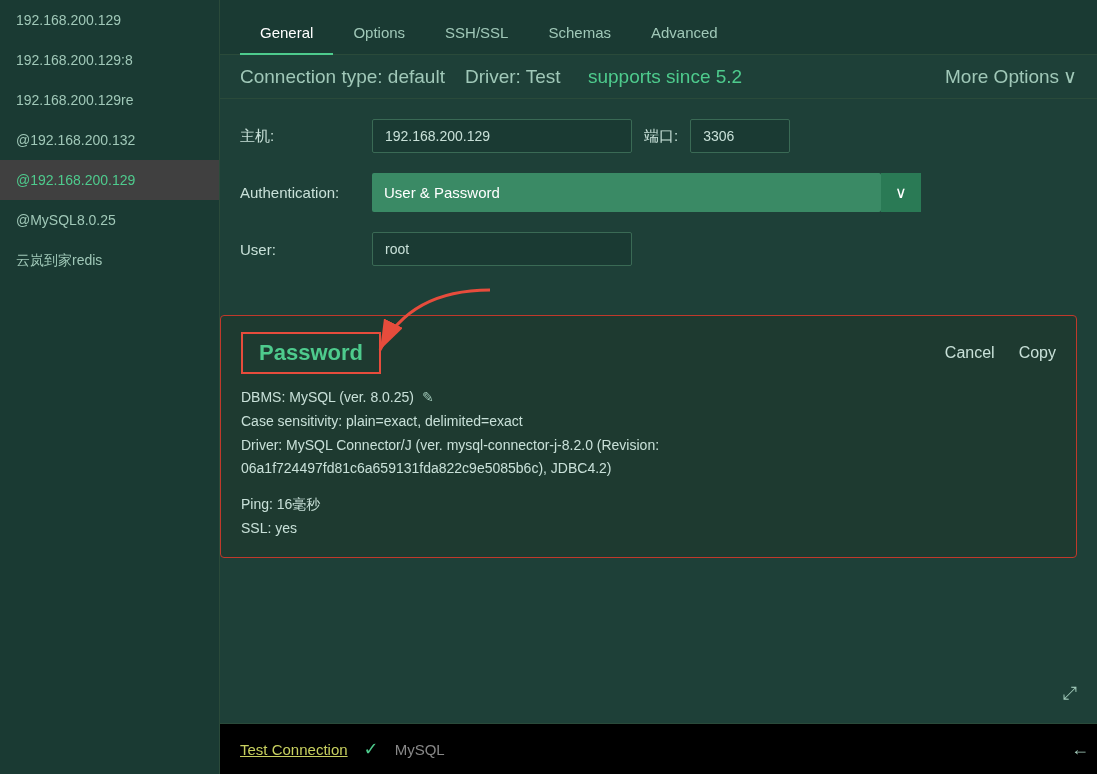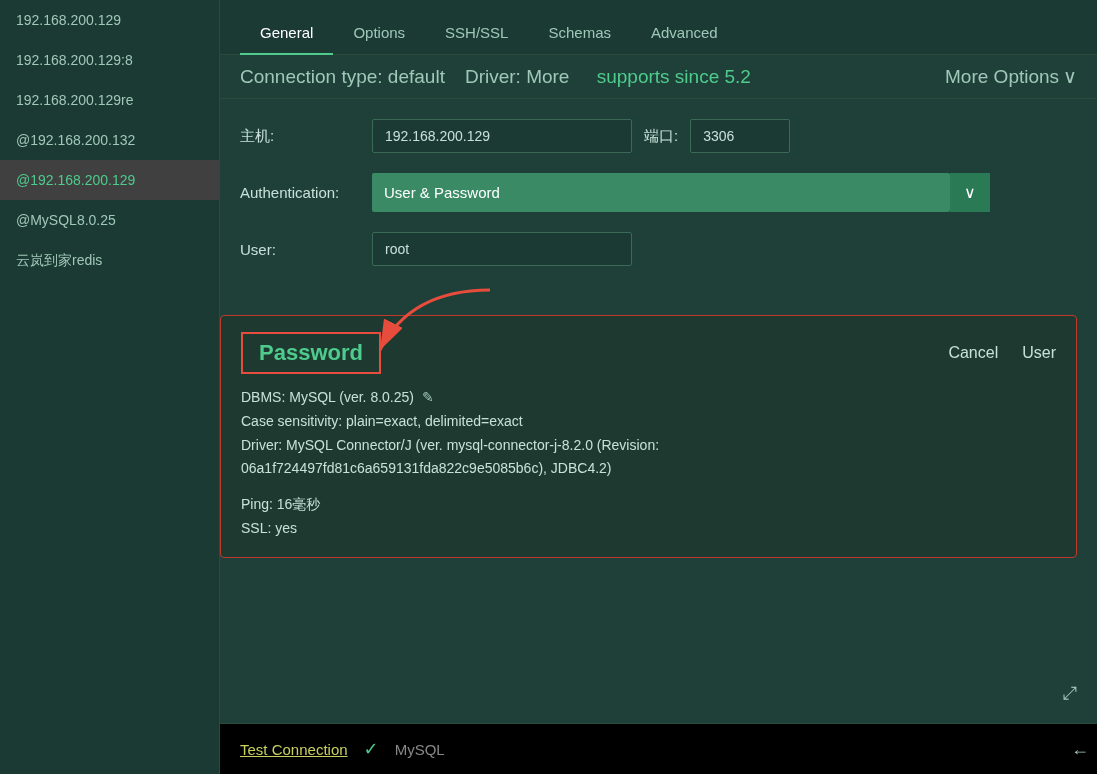--- a/index.html
+++ b/index.html
@@ -142,21 +142,21 @@
       width: 100px;
     }
 
     .auth-select {
       background: #3a8a65;
       border: none;
       color: #ffffff;
       padding: 10px 12px;
       font-size: 15px;
       border-radius: 2px;
-      width: 578px;
+      width: 509px;
       display: flex;
       align-items: center;
       justify-content: space-between;
       cursor: pointer;
     }
 
     .auth-select-chevron {
       background: #2a7a55;
       padding: 10px 14px;
       color: white;
@@ -300,21 +300,21 @@
       <div class="tab active">General</div>
       <div class="tab">Options</div>
       <div class="tab">SSH/SSL</div>
       <div class="tab">Schemas</div>
       <div class="tab">Advanced</div>
     </div>
 
     <div class="conn-info-bar">
       <span>Connection type: default</span>
       <span>
-        <span>Driver: More</span>
+        <span>Driver: Test</span>
         <span class="driver-highlight" style="margin-left:22px;">supports since 5.2</span>
       </span>
       <div class="more-options">
         <span>More Options</span>
         <span>∨</span>
       </div>
     </div>
 
     <div class="form-area">
 
@@ -351,21 +351,21 @@
         </defs>
         <path d="M 140 10 Q 60 10 30 70" stroke="#e74c3c" stroke-width="3" fill="none" marker-end="url(#arrowhead)"></path>
       </svg>
     </div>
 
     <div class="success-popup">
       <div class="success-header">
         <div class="succeeded-text">Password</div>
         <div class="popup-actions">
           <button class="popup-action-btn">Cancel</button>
-          <button class="popup-action-btn">User</button>
+          <button class="popup-action-btn">Copy</button>
         </div>
       </div>
       <div class="popup-content">
         <div class="dbms-line">
           <span>DBMS: MySQL (ver. 8.0.25)</span>
           <span class="edit-icon">✎</span>
         </div>
         <div>Case sensitivity: plain=exact, delimited=exact</div>
         <div>Driver: MySQL Connector/J (ver. mysql-connector-j-8.2.0 (Revision:</div>
         <div>06a1f724497fd81c6a659131fda822c9e5085b6c), JDBC4.2)</div>

